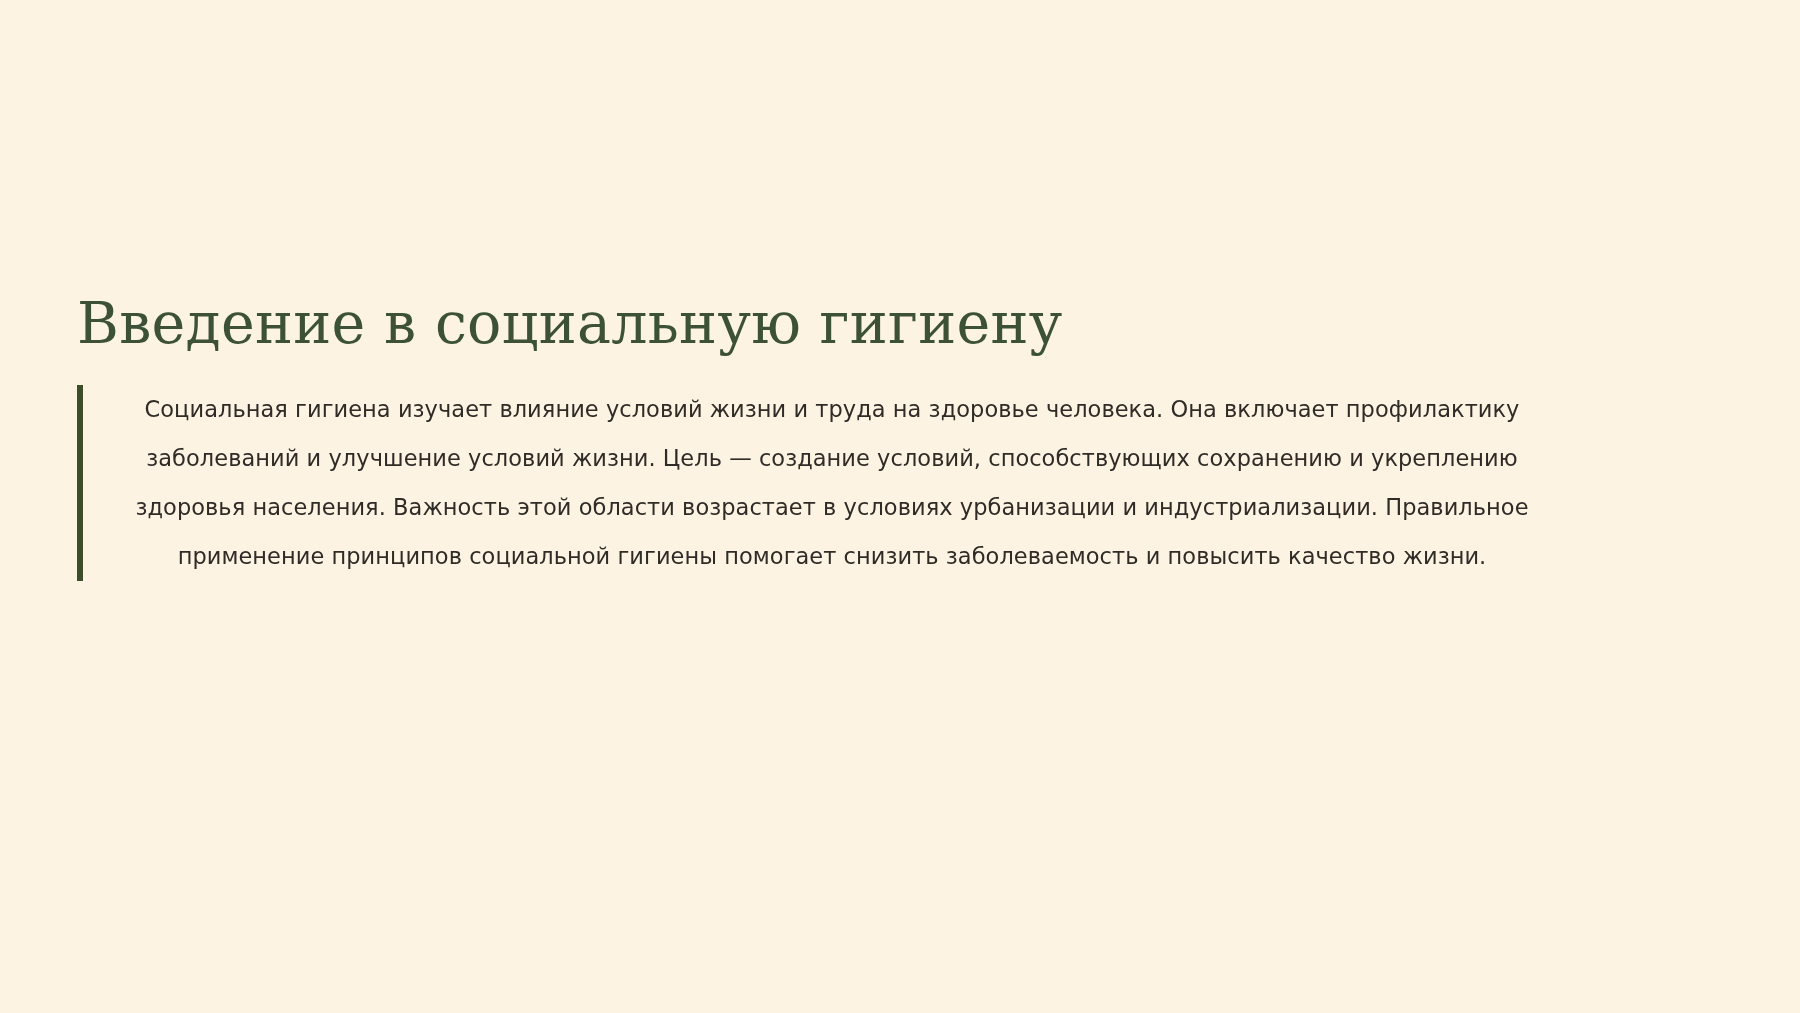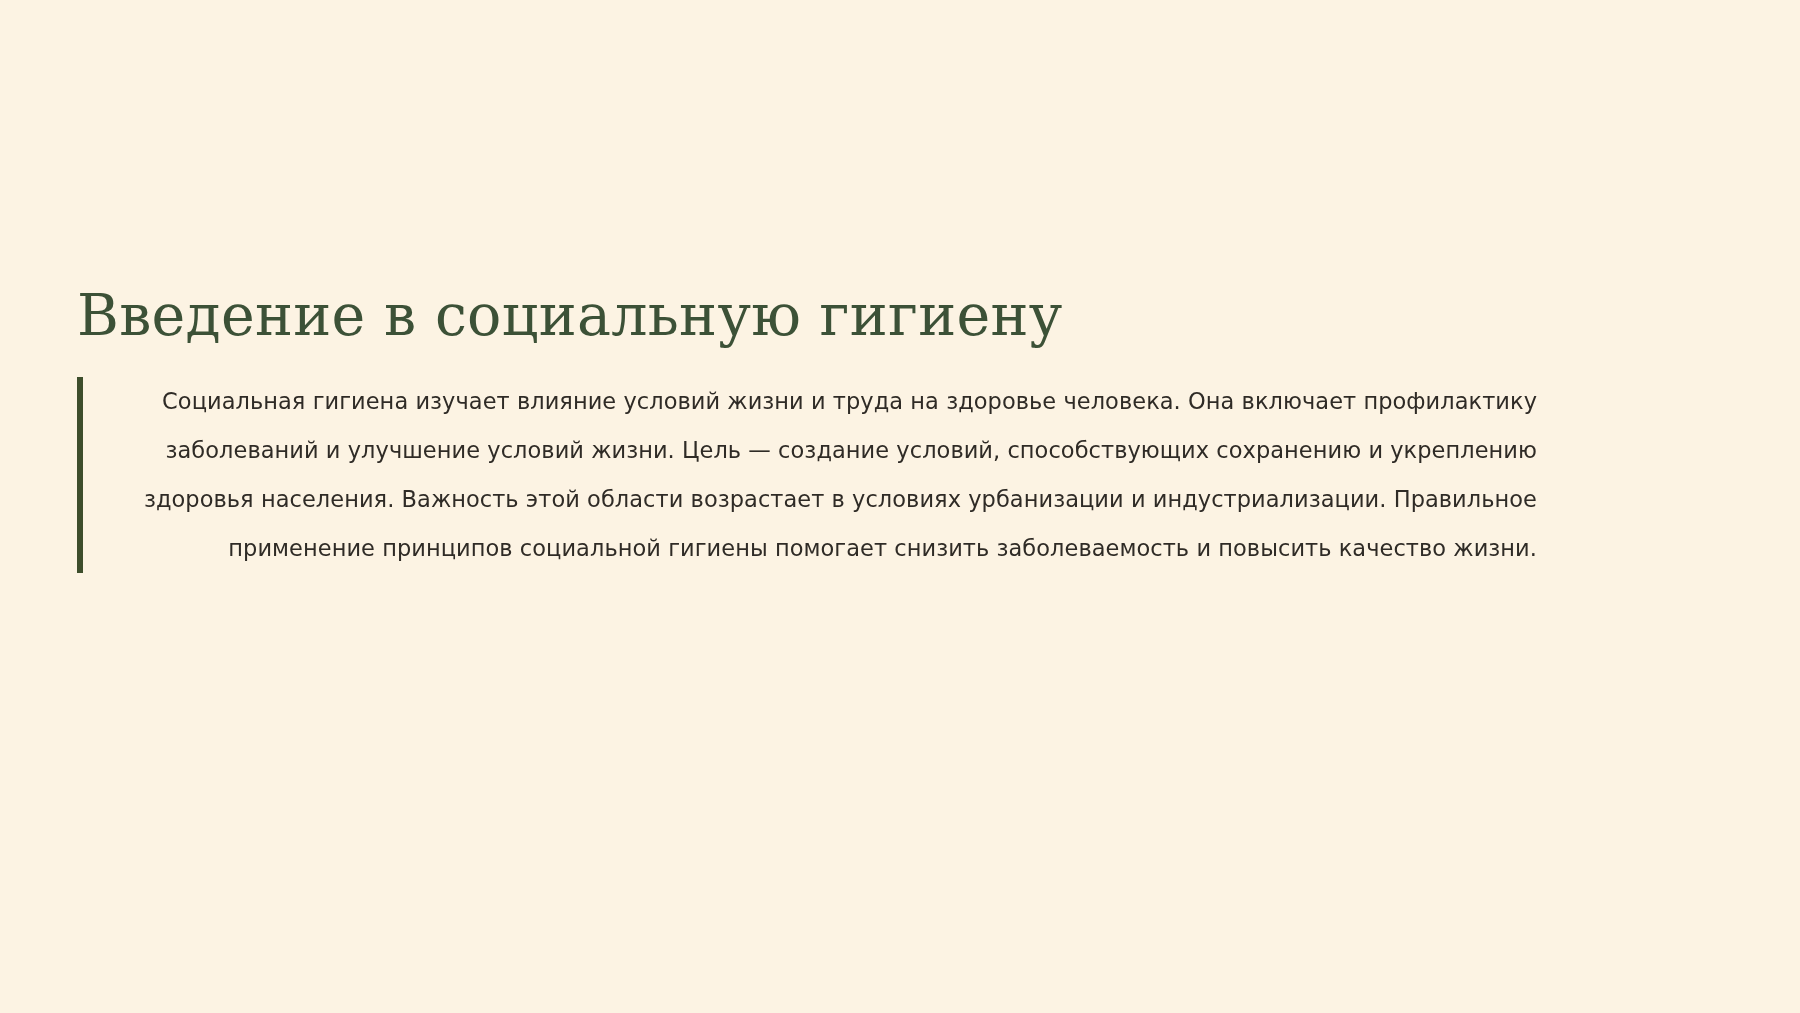--- a/index.html
+++ b/index.html
@@ -30,38 +30,38 @@
     width: 1646px;
   }
 
   .slide-title {
     font-family: "DejaVu Serif", "Liberation Serif", serif;
     font-size: 57px;
     line-height: 1.15;
     font-weight: 400;
     color: #3c5137;
     letter-spacing: 0.3px;
-    margin: 8px 0 28px 0;
+    margin: 16px 0 28px 0;
     white-space: nowrap;
   }
 
   .body-block {
     position: relative;
     border-left: 6px solid #3d4d2b;
     padding: 0 0 0 44px;
     box-sizing: border-box;
   }
 
   .body-text {
     margin: 0;
     font-family: "DejaVu Sans", "Liberation Sans", sans-serif;
     font-size: 22.5px;
     line-height: 49px;
     color: #2f2b26;
-    text-align: right;
+    text-align: center;
     letter-spacing: 0.05px;
     max-width: 1410px;
   }
 </style>
 </head>
 <body>
 
 <div class="slide">
   <div class="content-wrap">
 

